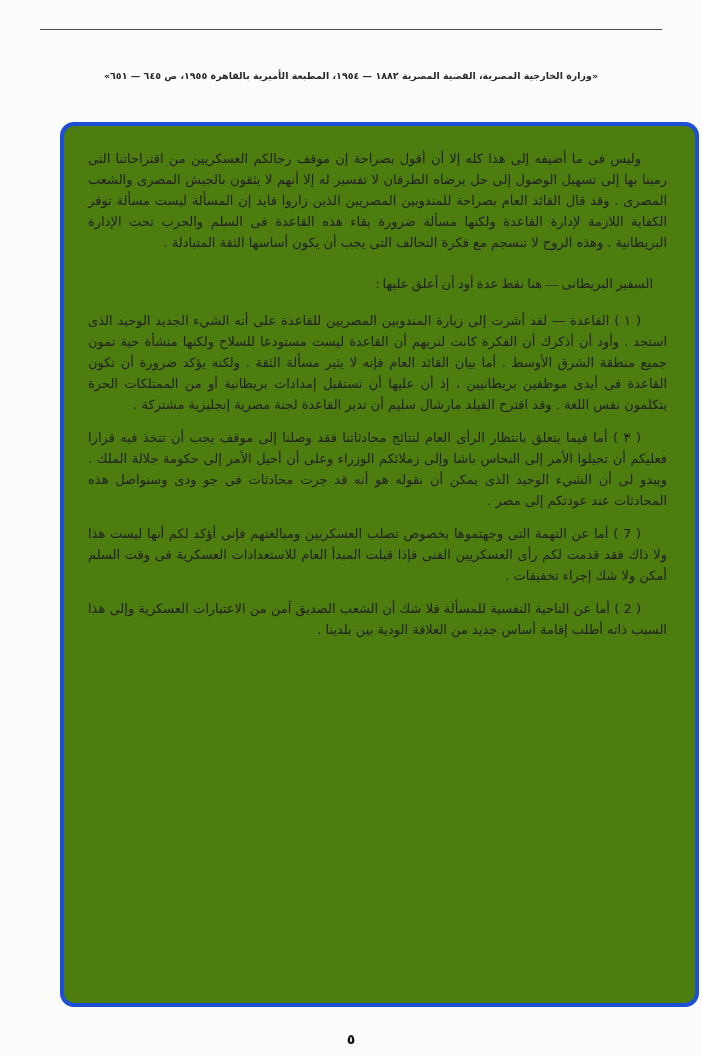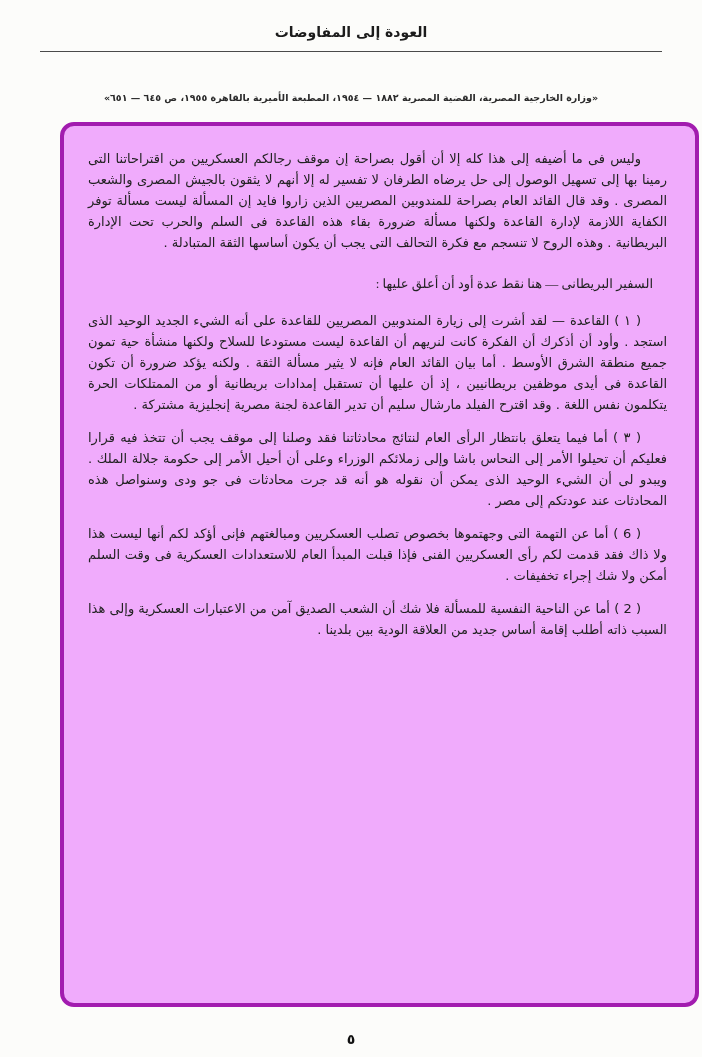--- a/index.html
+++ b/index.html
@@ -42,26 +42,26 @@
     color: #2a2a2a;
     letter-spacing: 0.2px;
     margin-top: 40px;
   }
   .green-box {
     position: absolute;
     top: 122px;
     left: 60px;
     right: 3px;
     bottom: 50px;
-    border: 4px solid #a21caf;
+    border: 4px solid #1d4ed8;
     border-radius: 14px;
     box-sizing: border-box;
     padding: 22px 28px 16px 24px;
     direction: rtl;
-    background: #f0abfc;
+    background: #4d7c0f;
   }
   .green-box p {
     font-size: 13px;
     line-height: 21px;
     text-align: justify;
     margin: 0 0 12px 0;
     text-indent: 26px;
     color: #222;
   }
   .green-box p.speaker-line {
@@ -78,27 +78,26 @@
     text-align: center;
     font-size: 14px;
     font-weight: bold;
     color: #111;
   }
 </style>
 </head>
 <body>
 
 <div class="header">
-  <div class="title">العودة إلى المفاوضات</div>
   <hr class="header-rule">
   <div class="source">«وزارة الخارجية المصرية، القضية المصرية ١٨٨٢ — ١٩٥٤، المطبعة الأميرية بالقاهرة ١٩٥٥، ص ٦٤٥ — ٦٥١»</div>
 </div>
 
 <div class="green-box">
   <p>وليس فى ما أضيفه إلى هذا كله إلا أن أقول بصراحة إن موقف رجالكم العسكريين من اقتراحاتنا التى رمينا بها إلى تسهيل الوصول إلى حل يرضاه الطرفان لا تفسير له إلا أنهم لا يثقون بالجيش المصرى والشعب المصرى . وقد قال القائد العام بصراحة للمندوبين المصريين الذين زاروا فايد إن المسألة ليست مسألة توفر الكفاية اللازمة لإدارة القاعدة ولكنها مسألة ضرورة بقاء هذه القاعدة فى السلم والحرب تحت الإدارة البريطانية . وهذه الروح لا تنسجم مع فكرة التحالف التى يجب أن يكون أساسها الثقة المتبادلة .</p>
   <p class="speaker-line">السفير البريطانى — هنا نقط عدة أود أن أعلق عليها :</p>
   <p>( ١ ) القاعدة — لقد أشرت إلى زيارة المندوبين المصريين للقاعدة على أنه الشيء الجديد الوحيد الذى استجد . وأود أن أذكرك أن الفكرة كانت لنريهم أن القاعدة ليست مستودعا للسلاح ولكنها منشأة حية تمون جميع منطقة الشرق الأوسط .  أما بيان القائد العام فإنه لا يثير مسألة الثقة . ولكنه يؤكد ضرورة أن تكون القاعدة فى أيدى موظفين بريطانيين ، إذ أن عليها أن تستقبل إمدادات بريطانية أو من الممتلكات الحرة يتكلمون نفس اللغة .  وقد اقترح الفيلد مارشال سليم أن تدير القاعدة لجنة مصرية إنجليزية مشتركة .</p>
   <p>( ٣ ) أما فيما يتعلق بانتظار الرأى العام لنتائج محادثاتنا فقد وصلنا إلى موقف يجب أن تتخذ فيه قرارا فعليكم أن تحيلوا الأمر إلى النحاس باشا وإلى زملائكم الوزراء وعلى أن أحيل الأمر إلى حكومة جلالة الملك . ويبدو لى أن الشيء الوحيد الذى يمكن أن نقوله هو أنه قد جرت محادثات فى جو ودى وسنواصل هذه المحادثات عند عودتكم إلى مصر .</p>
-  <p>( 6 ) أما عن التهمة التى وجهتموها بخصوص تصلب العسكريين ومبالغتهم فإنى أؤكد لكم أنها ليست هذا ولا ذاك فقد قدمت لكم رأى العسكريين الفنى فإذا قبلت المبدأ العام للاستعدادات العسكرية فى وقت السلم أمكن ولا شك إجراء تخفيفات .</p>
+  <p>( 7 ) أما عن التهمة التى وجهتموها بخصوص تصلب العسكريين ومبالغتهم فإنى أؤكد لكم أنها ليست هذا ولا ذاك فقد قدمت لكم رأى العسكريين الفنى فإذا قبلت المبدأ العام للاستعدادات العسكرية فى وقت السلم أمكن ولا شك إجراء تخفيفات .</p>
   <p>( 2 ) أما عن الناحية النفسية للمسألة فلا شك أن الشعب الصديق آمن من الاعتبارات العسكرية وإلى هذا السبب ذاته أطلب إقامة أساس جديد من العلاقة الودية بين بلدينا .</p>
 </div>
 
 <div class="page-number">٥</div>
 
 </body></html>

